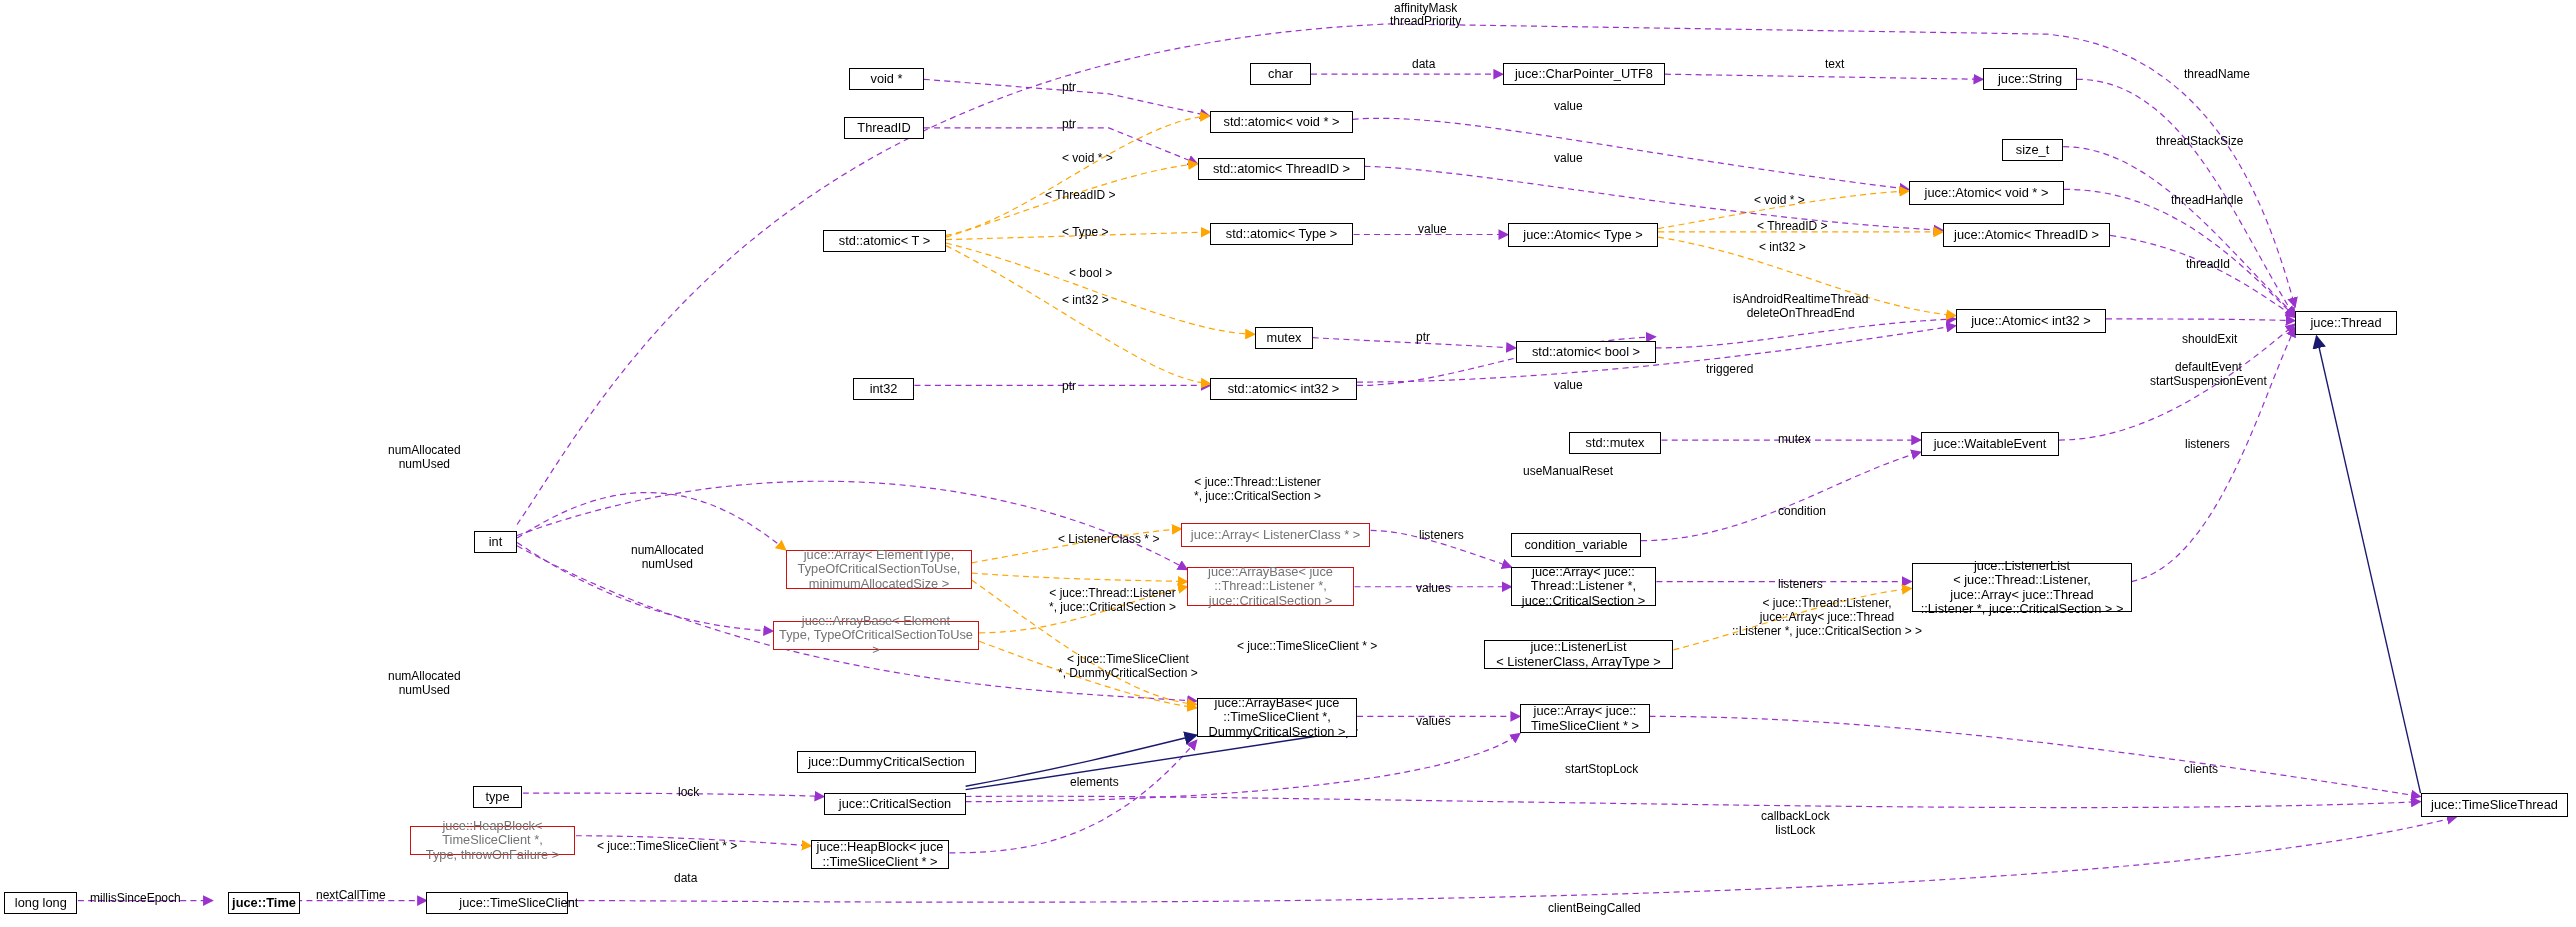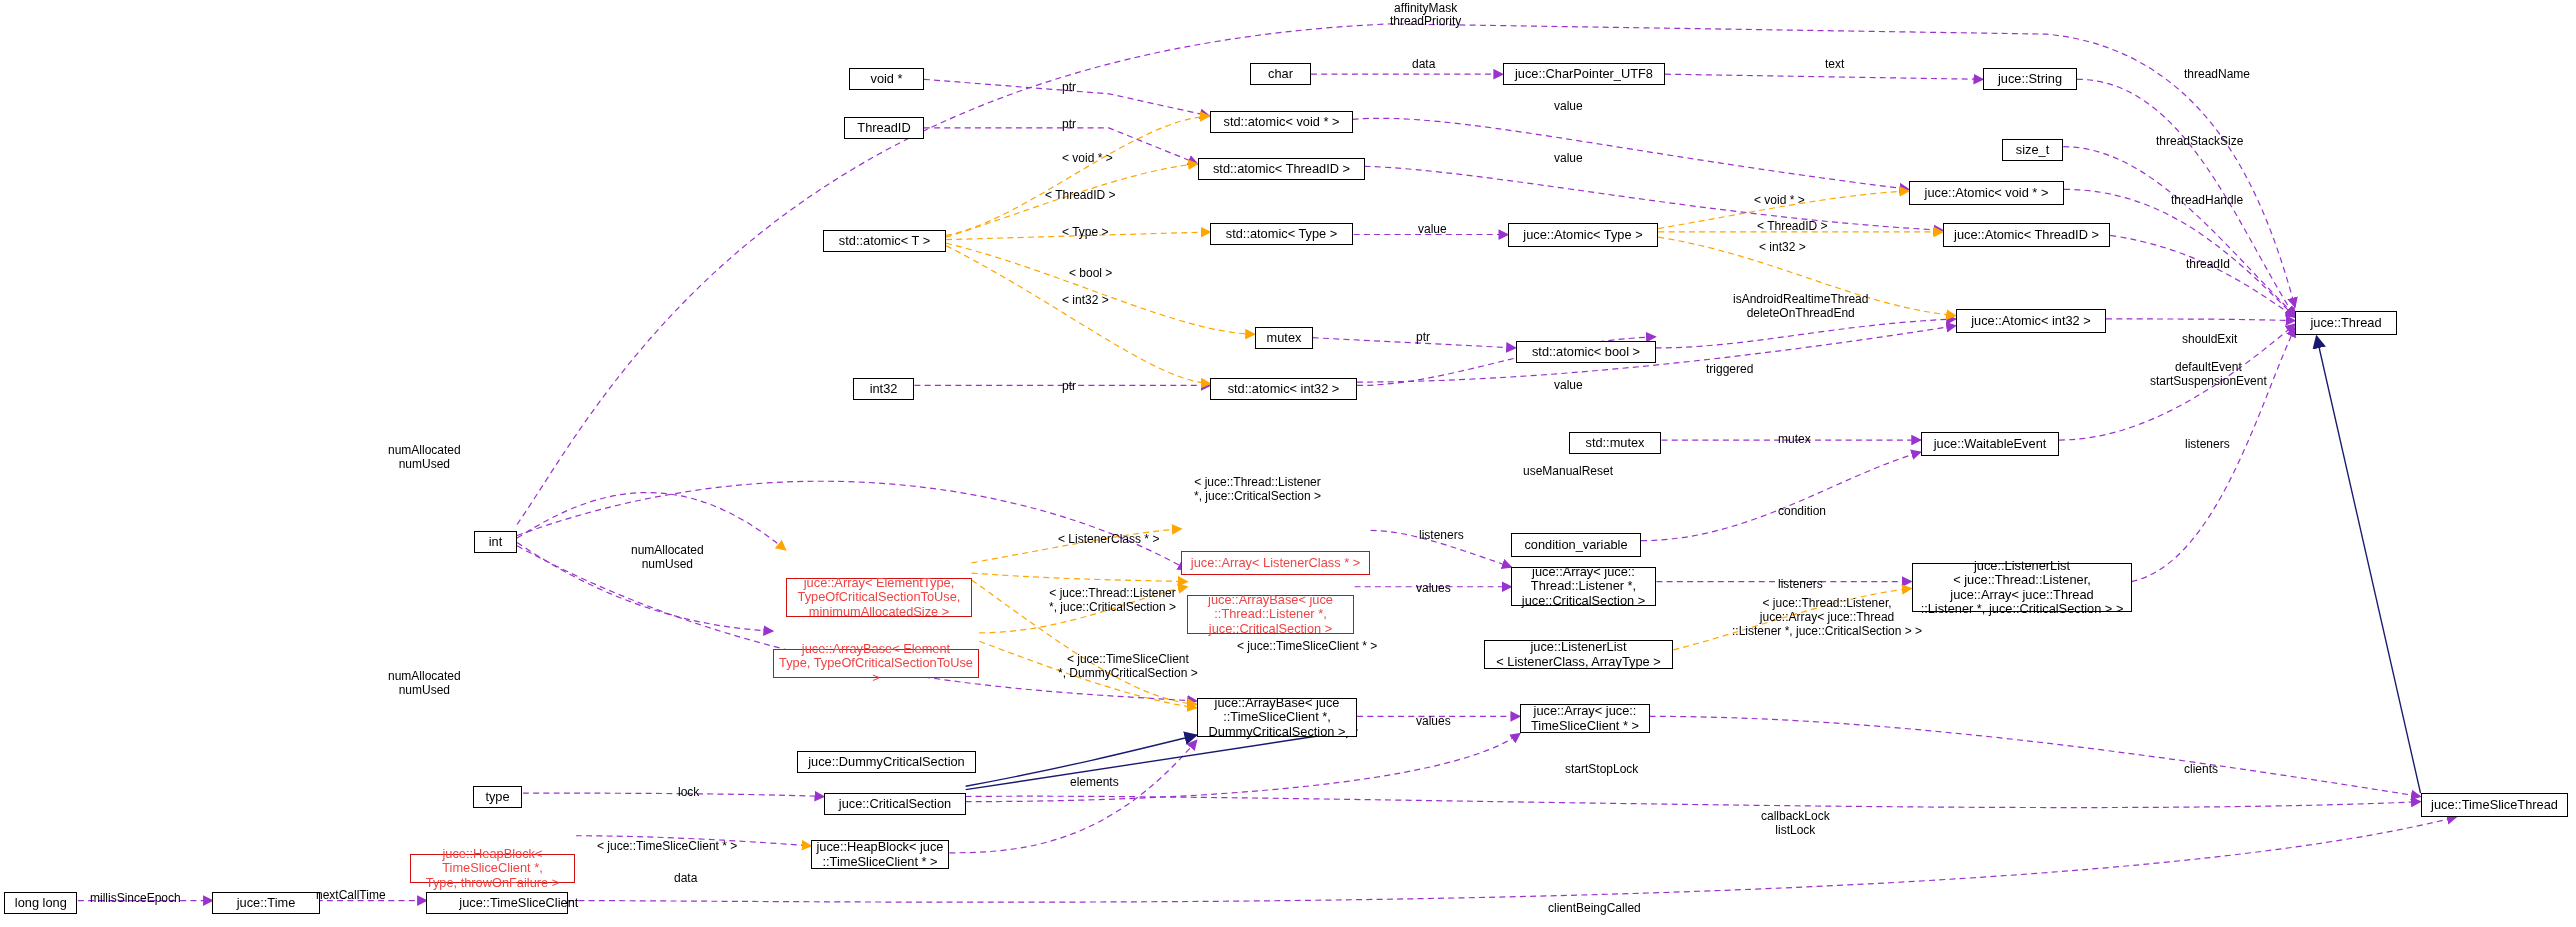--- a/index.html
+++ b/index.html
@@ -2,21 +2,21 @@
 <html style="font-size:13.6px"><head>
 <meta charset="utf-8">
 <style>
   html,body{margin:0;padding:0;background:#ffffff;}
   #canvas{position:relative;width:2576px;height:927px;background:#ffffff;
           font-family:"Liberation Sans", sans-serif;overflow:hidden;}
   .node{position:absolute;box-sizing:border-box;background:#ffffff;
         border:0.9px solid #000000;display:flex;align-items:center;
         justify-content:center;text-align:center;line-height:1.12;
         font-size:12.8px;color:#000000;padding:0.9px 3.4px;white-space:pre-line;}
-  .node.red{border-color:#d01010;color:#ef4444;margin-top:28px;}
+  .node.red{border-color:#d01010;color:#737373;}
   .node.thick{border-width:1.7px;}
   .lbl{position:absolute;font-size:12px;color:#000000;white-space:pre-line;
        text-align:center;line-height:1.15;}
   svg.edges{position:absolute;left:0;top:0;width:2576px;height:927px;
             pointer-events:none;}
 </style>
 </head>
 <body>
 
 <div id="canvas">
@@ -147,21 +147,21 @@
 TimeSliceClient * &gt;</div>
     <div class="node" style="left: 797px; top: 751px; width: 179px; height: 22px;">juce::DummyCriticalSection</div>
     <div class="node" style="left: 824px; top: 793px; width: 142px; height: 22px;">juce::CriticalSection</div>
     <div class="node thick" style="left: 2421px; top: 793px; width: 147px; height: 24px;">juce::TimeSliceThread</div>
     <div class="node red" style="left: 410px; top: 826px; width: 165px; height: 29px;">juce::HeapBlock&lt; TimeSliceClient *,
 Type, throwOnFailure &gt;</div>
     <div class="node" style="left: 811px; top: 840px; width: 138px; height: 29px;">juce::HeapBlock&lt; juce
 ::TimeSliceClient * &gt;</div>
     <div class="node" style="left: 473px; top: 786px; width: 49px; height: 22px;">type</div>
     <div class="node" style="left: 4.3px; top: 892px; width: 73px; height: 22px;">long long</div>
-    <div class="node" style="left: 212px; top: 892px; width: 108px; height: 22px;">juce::Time</div>
+    <div class="node" style="left: 228px; top: 892px; width: 72px; height: 22px; font-weight: bold;">juce::Time</div>
     <div class="node" style="left: 426px; top: 892px; width: 142px; height: 22px; padding-left: 47px;">juce::TimeSliceClient</div>
     <div class="lbl" style="left: 1390px; top: 1.7px;">affinityMask
 threadPriority</div>
     <div class="lbl" style="left: 1412px; top: 58px;">data</div>
     <div class="lbl" style="left: 1825px; top: 58px;">text</div>
     <div class="lbl" style="left: 2184px; top: 68px;">threadName</div>
     <div class="lbl" style="left: 1062px; top: 81px;">ptr</div>
     <div class="lbl" style="left: 1062px; top: 118px;">ptr</div>
     <div class="lbl" style="left: 1554px; top: 100px;">value</div>
     <div class="lbl" style="left: 2156px; top: 135px;">threadStackSize</div>

